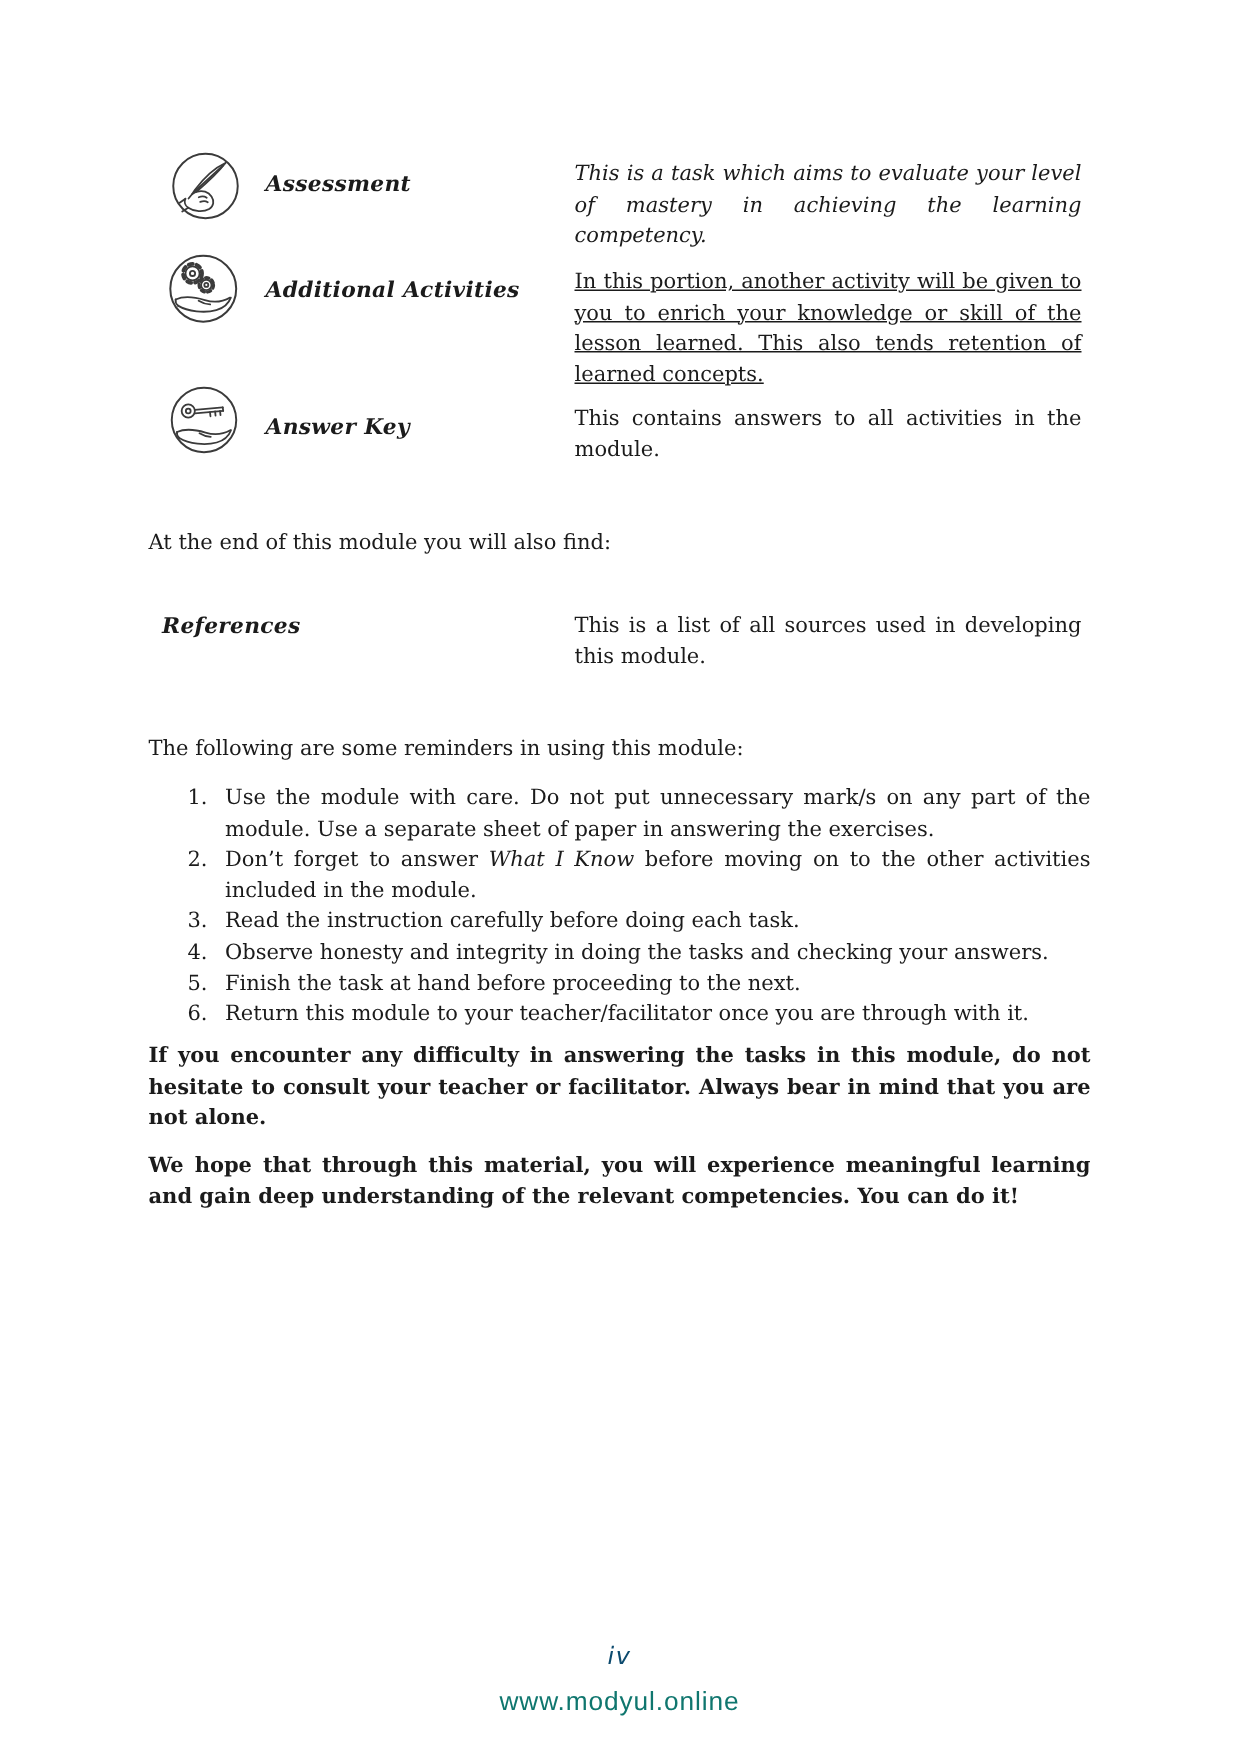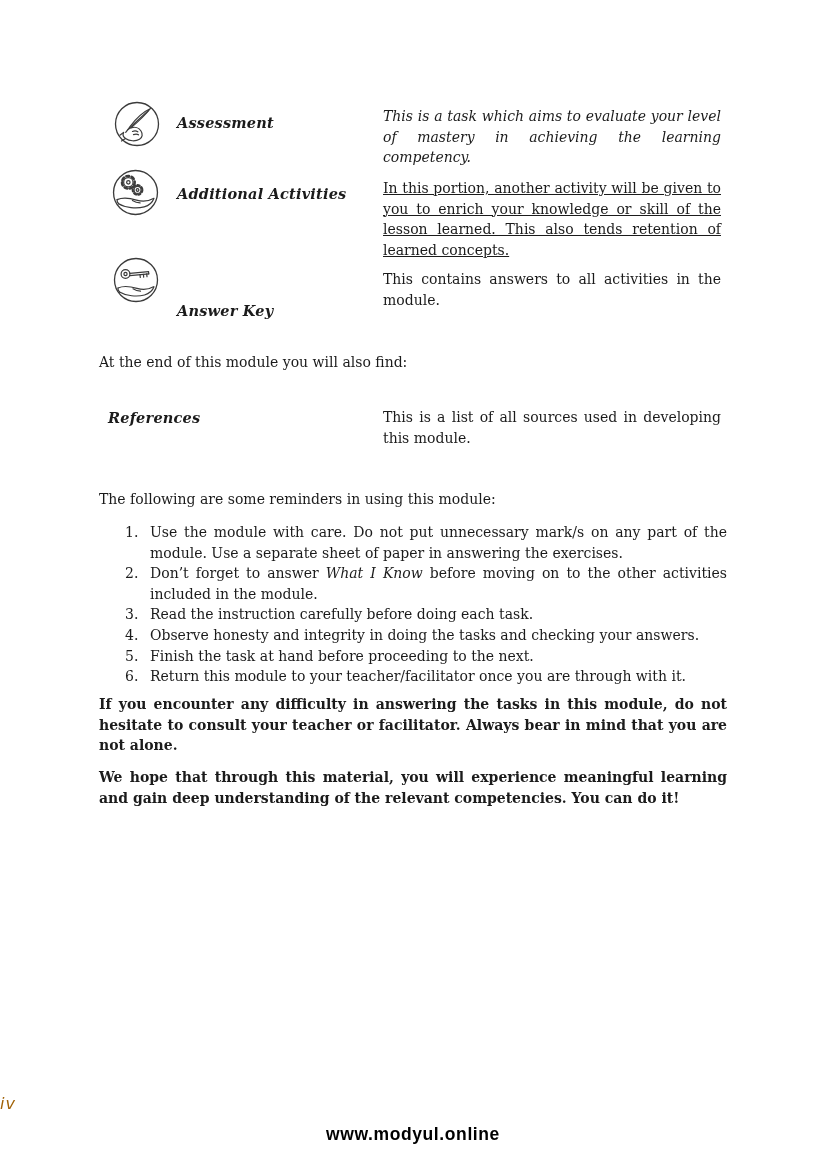--- a/index.html
+++ b/index.html
@@ -51,34 +51,34 @@
   .para {
     width: 628px;
     font-size: 14px;
     line-height: 20.6px;
     text-align: justify;
     font-weight: bold;
   }
 
   .page-number {
     left: 0; right: 0;
+    text-align: center;
     font-family: "DejaVu Sans", sans-serif;
     font-style: italic;
     font-size: 16px;
-    color: #a16207;
+    color: #0c4a6e;
     letter-spacing: 1px;
   }
   .watermark {
     left: 0; right: 0;
     text-align: center;
     font-family: "Liberation Sans", sans-serif;
     font-size: 17.5px;
-    color: #000000;
+    color: #0f766e;
     letter-spacing: 0.6px;
-    font-weight: bold;
   }
 
   .icon-art { stroke: #3b3b3b; fill: none; stroke-width: 1.2; stroke-linecap: round; stroke-linejoin: round; }
 </style>
 </head>
 <body>
 
 <div class="page">
 
   <div class="abs legend-icon" style="left:114px; top:101px;">
@@ -122,21 +122,21 @@
       <path d="M16.9 16.3 L35.5 14.6"></path>
       <path d="M17 18.6 L35.8 16.9"></path>
       <path d="M35.5 14.6 L35.8 16.9"></path>
       <path d="M27 17.7 l0.3 2.8 M30.4 17.3 l0.3 2.8 M33.7 16.9 l0.3 2.8"></path>
       <path d="M5 31 C11 28.3 18 29.6 24 31.4 C30 33.2 35 32.9 40.5 29.8"></path>
       <path d="M6.5 35 C13 39 24 40 31.5 38 C36 36.7 39.5 33.8 41 29.8"></path>
       <path d="M5 31 q-0.4 2.2 1.5 4"></path>
       <path d="M20 31.8 q3.5 2.2 7.5 2.4"></path>
     </svg>
   </div>
-  <div class="abs legend-label" style="left:177px; top:276px;margin-top:26px;">Answer Key</div>
+  <div class="abs legend-label" style="left:177px; top:276px;">Answer Key</div>
   <div class="abs legend-desc" style="left:383px; top:269px;">This contains answers to all activities in the module.</div>
 
   <div class="abs lead" style="left:99px; top:352px;">At the end of this module you will also find:</div>
 
   <div class="abs legend-label" style="left:108px; top:409px;">References</div>
   <div class="abs legend-desc" style="left:383px; top:407px;">This is a list of all sources used in developing this module.</div>
 
   <div class="abs lead" style="left:99px; top:489px;">The following are some reminders in using this module:</div>
 
   <ol class="abs reminders" style="left:99px; top:522px;">

